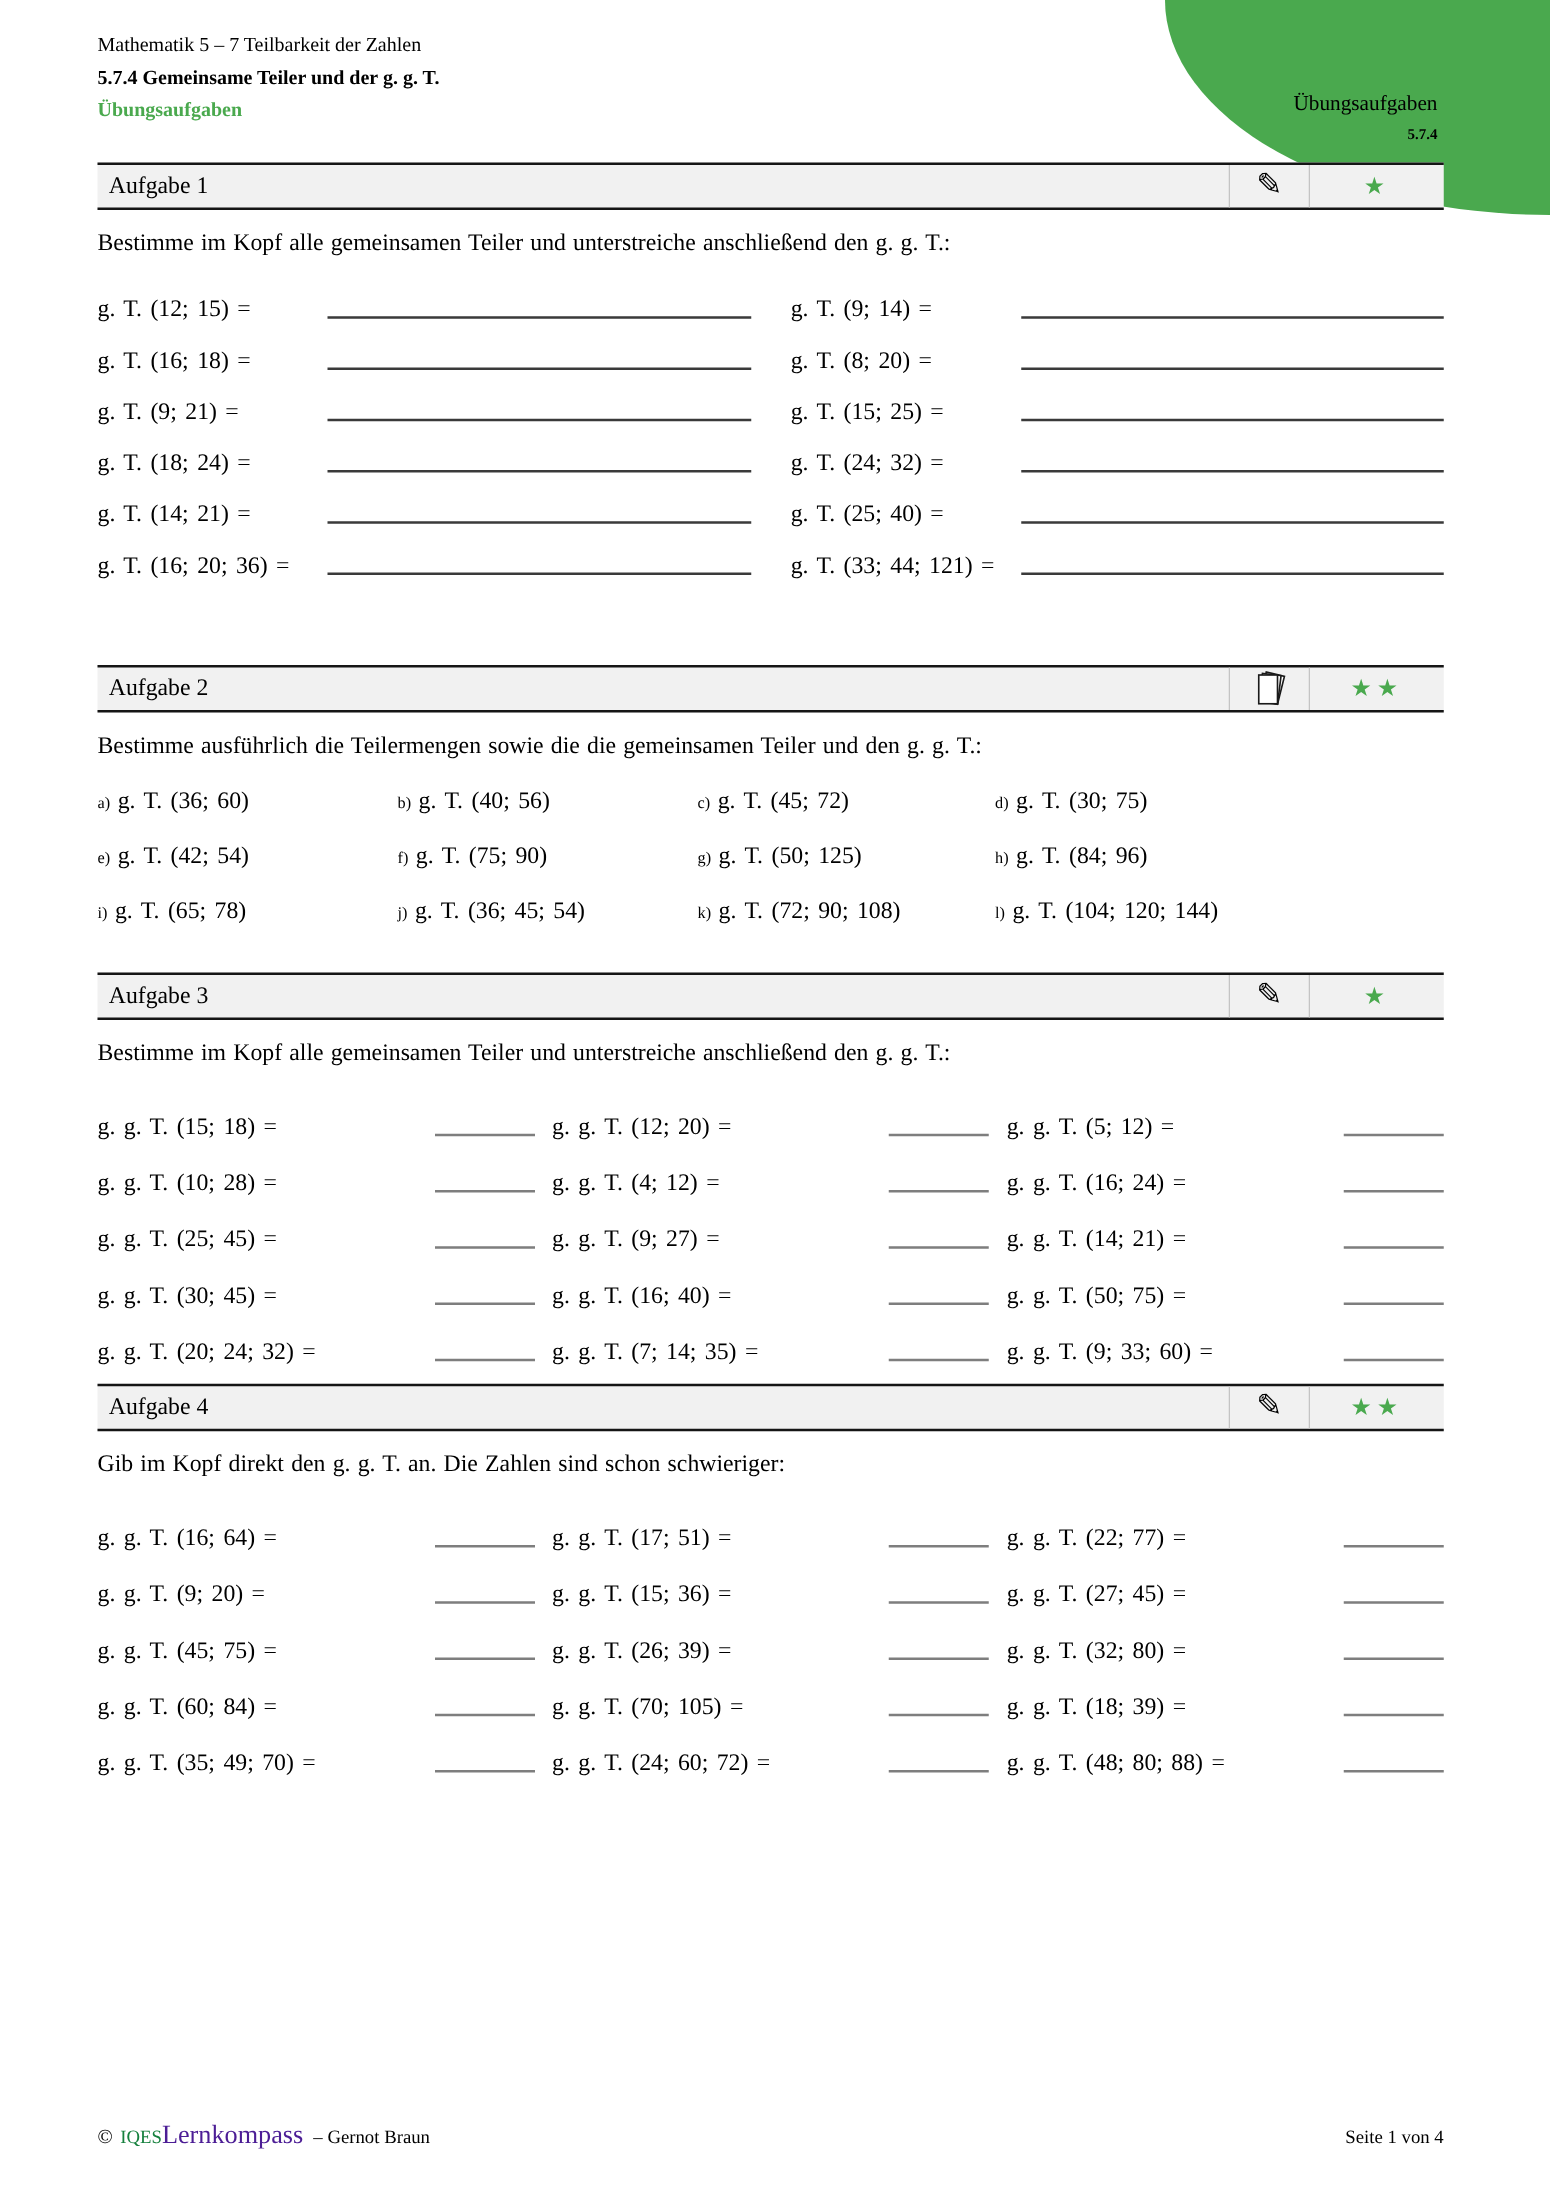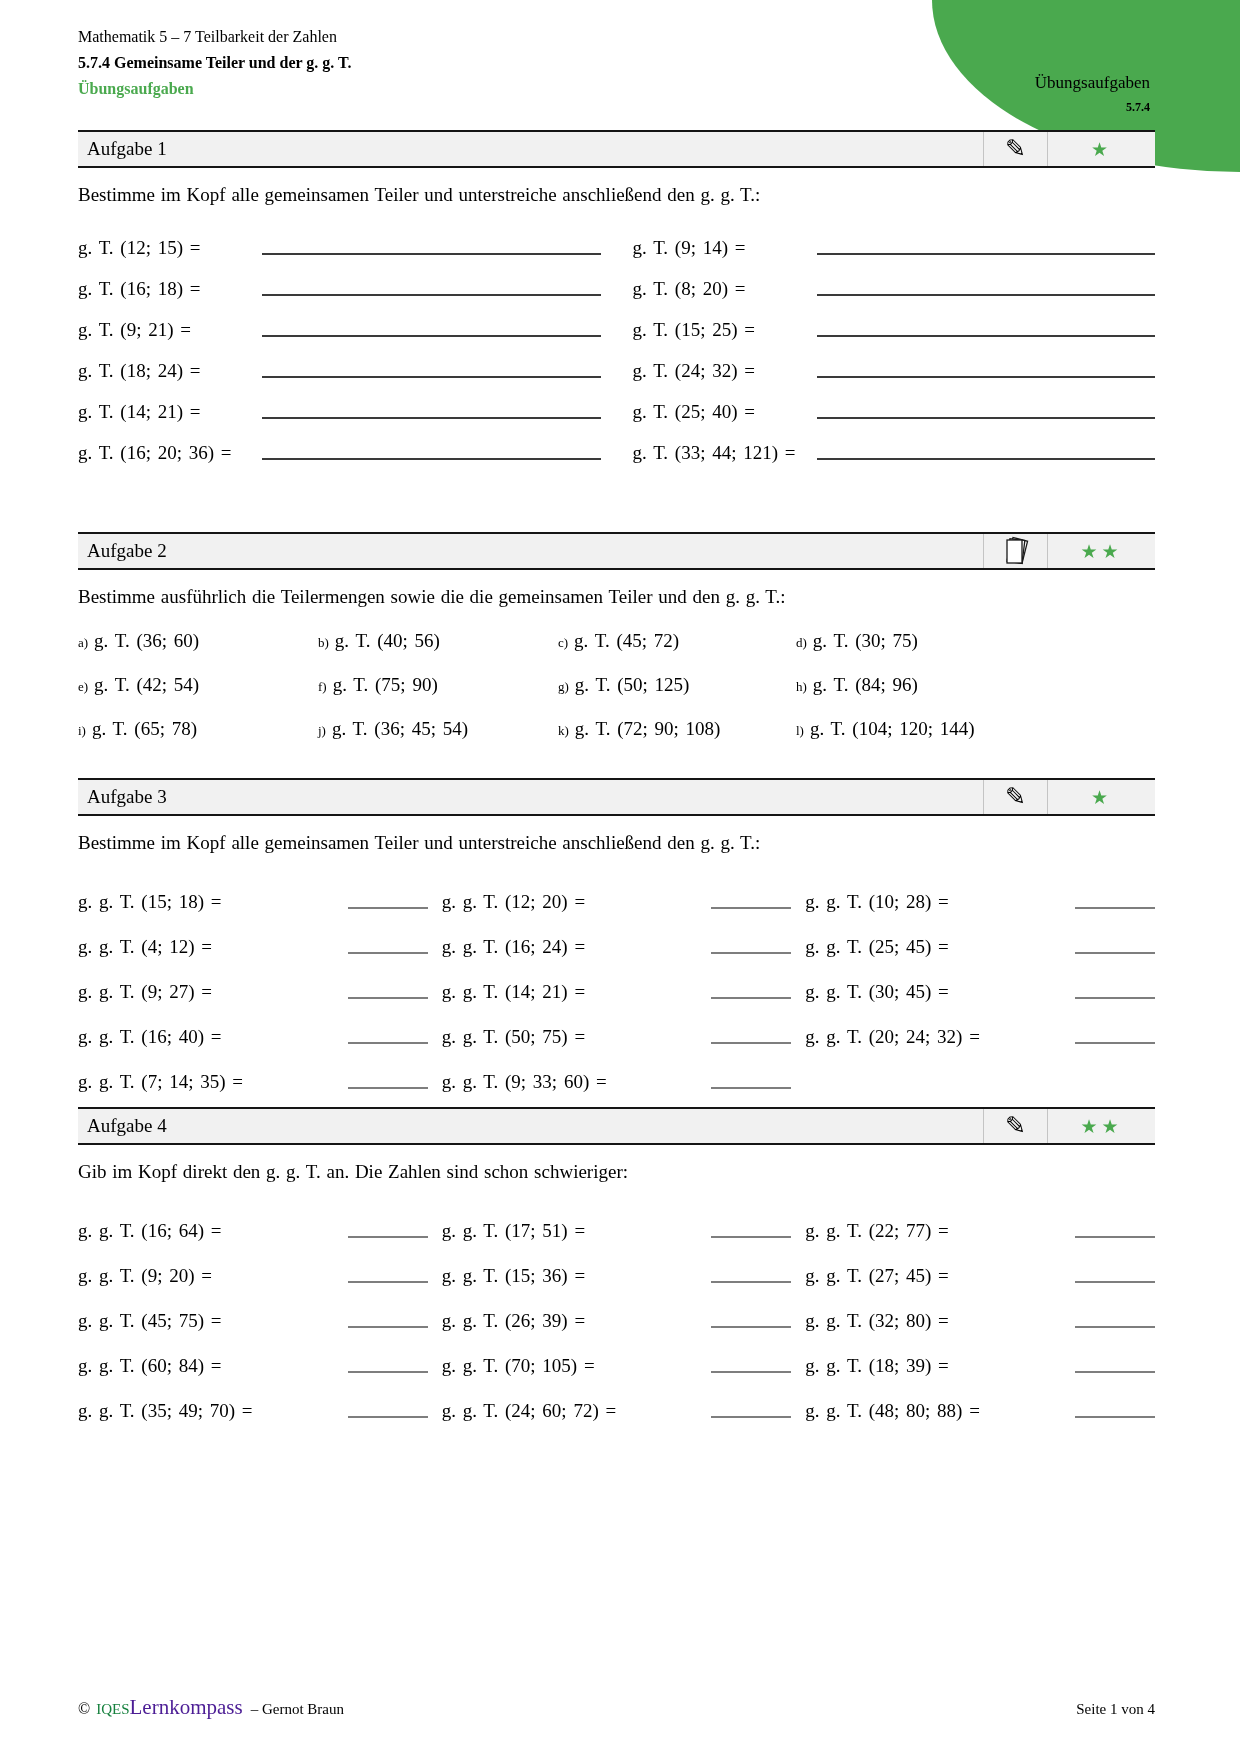--- a/index.html
+++ b/index.html
@@ -237,20 +237,24 @@
     <div class="a3-grid gap-a3">
       <div class="scell">
           <span class="slbl">g. g. T. (15; 18) =</span>
           <div class="sblank"></div>
         </div>
       <div class="scell">
           <span class="slbl">g. g. T. (12; 20) =</span>
           <div class="sblank"></div>
         </div>
       <div class="scell">
+          <span class="slbl">g. g. T. (5; 12) =</span>
+          <div class="sblank"></div>
+        </div>
+      <div class="scell">
           <span class="slbl">g. g. T. (10; 28) =</span>
           <div class="sblank"></div>
         </div>
       <div class="scell">
           <span class="slbl">g. g. T. (4; 12) =</span>
           <div class="sblank"></div>
         </div>
       <div class="scell">
           <span class="slbl">g. g. T. (16; 24) =</span>
           <div class="sblank"></div>

